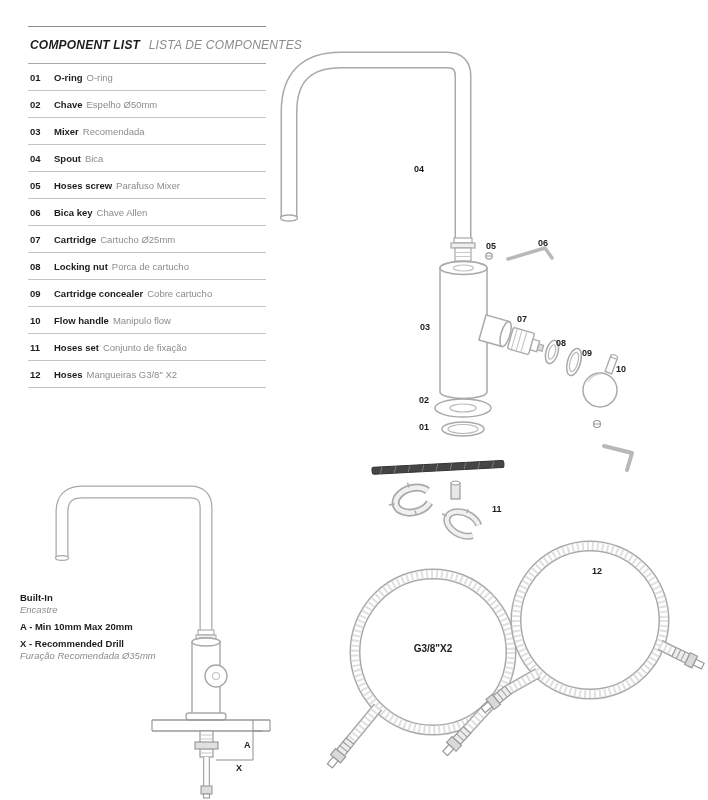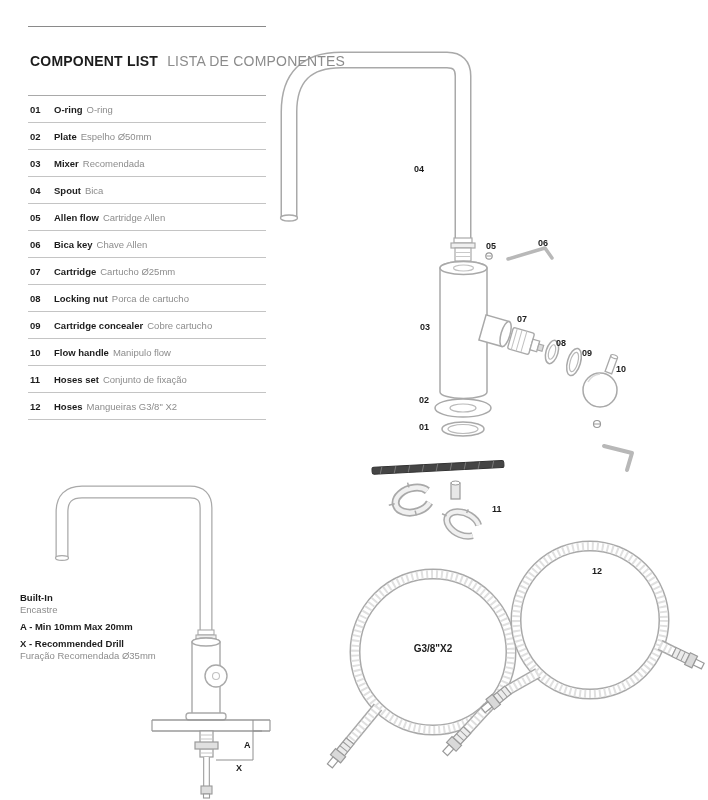--- a/index.html
+++ b/index.html
@@ -8,37 +8,37 @@
     width:708px; height:800px; position:relative; overflow:hidden;
     font-family:"Liberation Sans", sans-serif; color:#1c1c1c;
   }
   .page { position:absolute; inset:0; }
   svg.diagram { position:absolute; left:0; top:0; }
 
   
   .component-list { position:absolute; left:28px; top:26px; width:238px; }
   .list-header {
     border-top:1.5px solid #8a8a8a; border-bottom:1px solid #a9a9a9;
-    padding:26px 2px; font-size:14px; letter-spacing:.2px; white-space:nowrap;
+    padding:11px 2px; font-size:12px; letter-spacing:.2px; white-space:nowrap;font-style:italic;
   }
   .list-header .t-en { font-weight:bold; }
   .list-header .t-pt { color:#8c8c8c; margin-left:5px; }
   .c-row {
     display:flex; align-items:center; height:27px;
     border-bottom:1px solid #c4c4c4; font-size:9.5px;
     white-space:nowrap; padding:0 2px;
   }
   .c-row .num { font-weight:bold; flex:0 0 24px; }
   .c-row .en { font-weight:bold; }
   .c-row .pt { color:#8c8c8c; margin-left:4px; }
 
   
   .built-in-text { position:absolute; left:20px; top:592px; font-size:9.5px; line-height:12px; }
   .bi-title { font-weight:bold; }
-  .bi-sub { color:#8c8c8c; }
+  .bi-sub { color:#8c8c8c;font-style:italic; }
   .bi-dim { font-weight:bold; margin-top:5px; }
 
   
   .co { font-family:"Liberation Sans", sans-serif; font-size:9px; font-weight:bold; fill:#1b1b1b; }
   .hl { font-family:"Liberation Sans", sans-serif; font-size:10px; font-weight:bold; fill:#1b1b1b; }
 </style>
 </head>
 <body>
 
 <div class="page">
@@ -249,37 +249,37 @@
       <span class="t-pt">LISTA DE COMPONENTES</span>
     </div>
 
     <div class="c-row">
       <span class="num">01</span>
       <span class="en">O-ring</span>
       <span class="pt">O-ring</span>
     </div>
     <div class="c-row">
       <span class="num">02</span>
-      <span class="en">Plate</span>
+      <span class="en">Chave</span>
       <span class="pt">Espelho Ø50mm</span>
     </div>
     <div class="c-row">
       <span class="num">03</span>
       <span class="en">Mixer</span>
       <span class="pt">Recomendada</span>
     </div>
     <div class="c-row">
       <span class="num">04</span>
       <span class="en">Spout</span>
       <span class="pt">Bica</span>
     </div>
     <div class="c-row">
       <span class="num">05</span>
-      <span class="en">Allen flow</span>
-      <span class="pt">Cartridge Allen</span>
+      <span class="en">Hoses screw</span>
+      <span class="pt">Parafuso Mixer</span>
     </div>
     <div class="c-row">
       <span class="num">06</span>
       <span class="en">Bica key</span>
       <span class="pt">Chave Allen</span>
     </div>
     <div class="c-row">
       <span class="num">07</span>
       <span class="en">Cartridge</span>
       <span class="pt">Cartucho Ø25mm</span>

